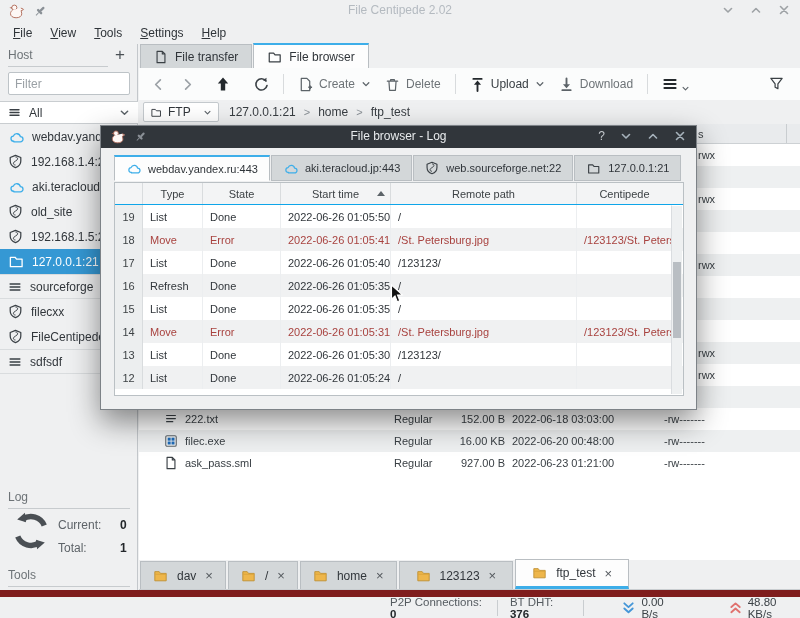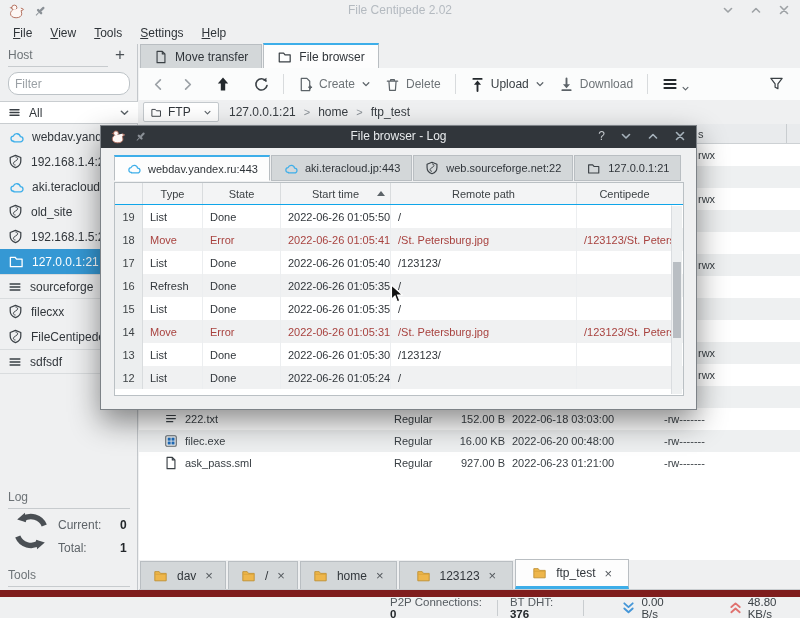--- a/index.html
+++ b/index.html
@@ -22,21 +22,21 @@
   .menu-item::first-letter { text-decoration:underline; }
 
   
   .sidebar { position:absolute; top:44px; left:0; width:138px; bottom:28px;
              border-right:1px solid #c3c7cb; background:#eff0f1; }
   .side-head { position:absolute; left:8px; color:#6d7377; font-size:12px; }
   .side-head .rule { display:block; border-bottom:1px solid #c7cbce; margin-top:4px; }
   .host-head { top:4px; width:100px; }
   .plus-btn { position:absolute; right:12px; top:2px; font-size:17px; color:#4a5055; line-height:18px; }
   .filter-input { position:absolute; top:28px; left:8px; width:122px; height:23px;
-                  border:1px solid #bdc3c7; border-radius:10px; background:#fff;
+                  border:1px solid #bdc3c7; border-radius:2px; background:#fff;
                   font:12px "Liberation Sans",sans-serif; padding:0 6px; color:#31363b; }
   .filter-input::placeholder { color:#9aa0a5; }
   .view-combo { position:absolute; top:57px; left:0; width:138px; height:23px; background:#fff;
                 border-top:1px solid #c9cdd0; border-bottom:1px solid #c9cdd0;
                 display:flex; align-items:center; padding:0 8px; gap:8px; }
   .view-combo .grow { flex:1; }
   .hostlist { position:absolute; top:80px; left:0; width:137px; }
   .host-item { height:25px; display:flex; align-items:center; gap:8px; padding:0 4px 0 8px;
                white-space:nowrap; overflow:hidden; }
   .host-item.group { border-top:1px solid #d9dcde; border-bottom:1px solid #d9dcde; }
@@ -381,21 +381,21 @@
     <span class="side-head tools-head">
       <span>Tools</span><span class="rule"></span>
     </span>
   </div>
 
   <div class="main-tabs">
     <div class="mtab">
       <svg width="14" height="14" viewBox="0 0 16 16">
           <use href="#i-file"></use>
         </svg>
-      <span>Move transfer</span>
+      <span>File transfer</span>
     </div>
     <div class="mtab active">
       <svg width="15" height="14" viewBox="0 0 16 16">
           <use href="#i-folder"></use>
         </svg>
       <span>File browser</span>
     </div>
   </div>
 
   <div class="toolbar">

